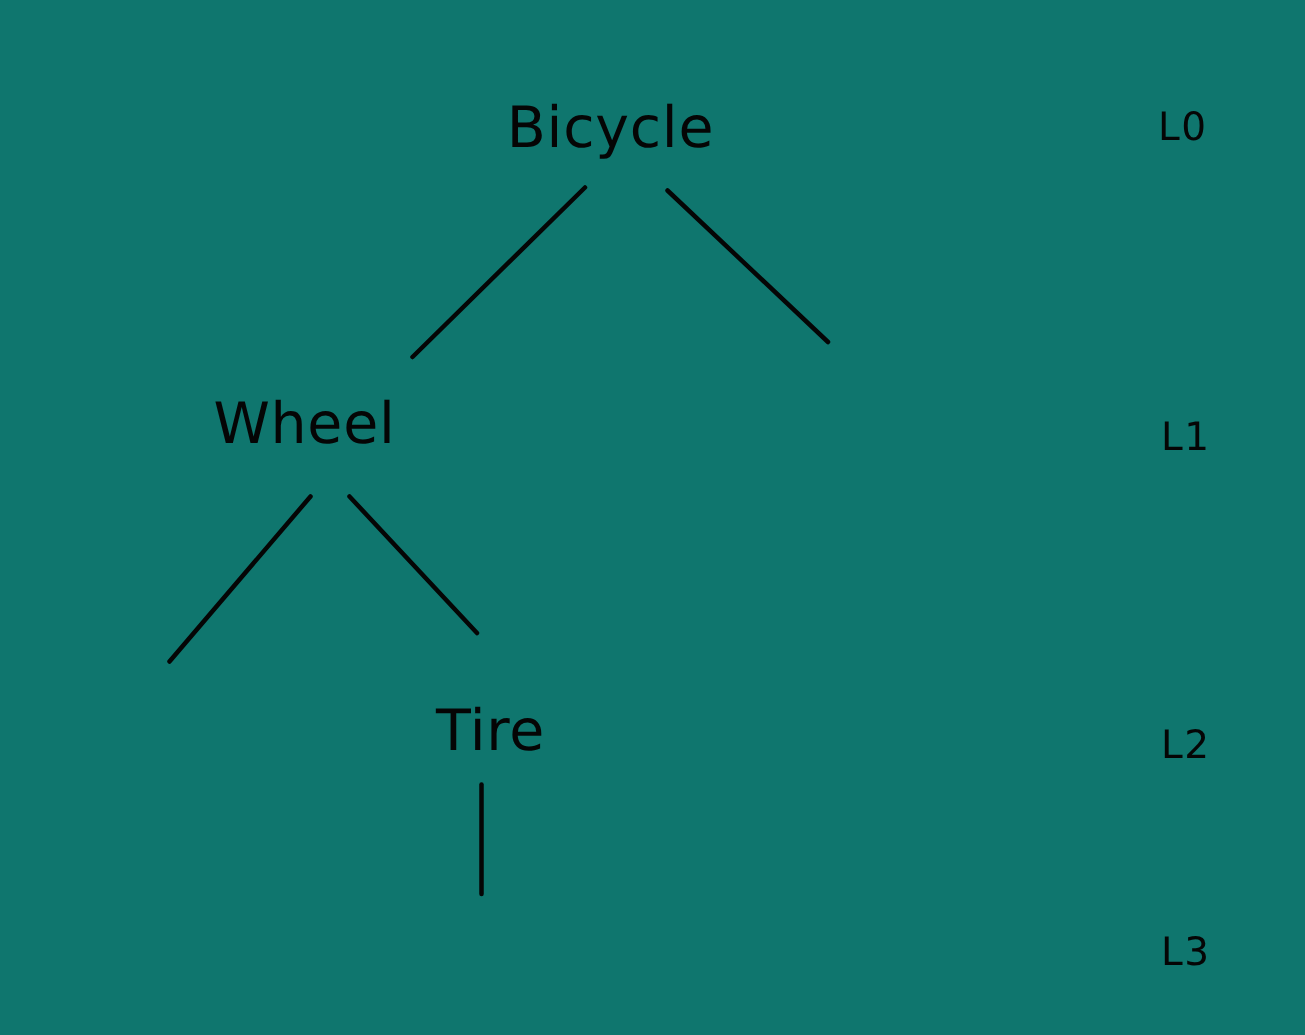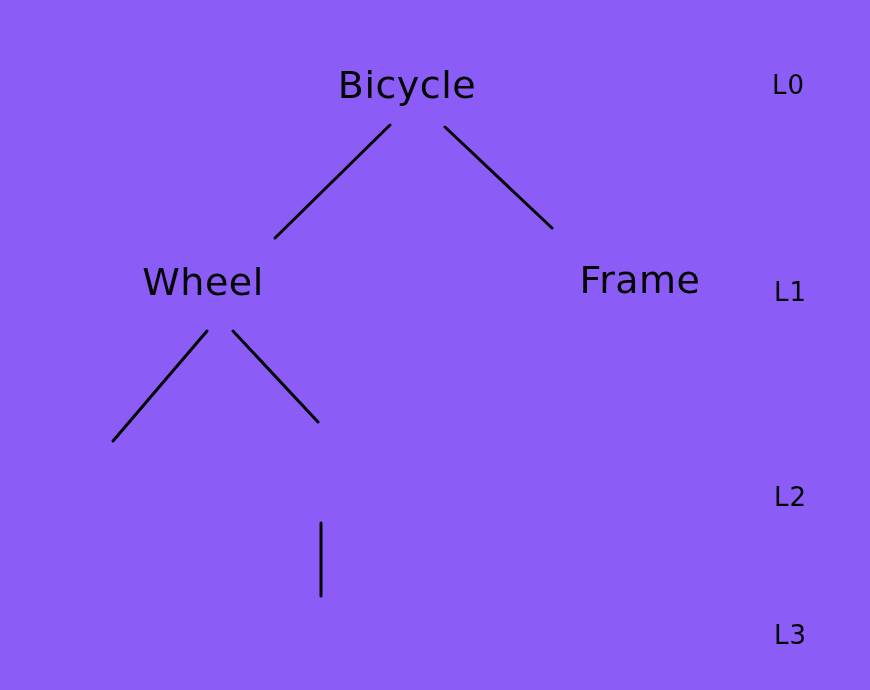--- a/index.html
+++ b/index.html
@@ -45,32 +45,32 @@
     font-size: 26px;
     font-weight: 400;
     letter-spacing: 1px;
     transform: translate(0, -50%);
     line-height: 1;
   }
 </style>
 </head>
 <body>
 
-<div id="canvas" style="background: #8b5cf6;">
+<div id="canvas" style="background: #0f766e;">
 
   <svg id="edge-layer" viewBox="0 0 870 690">
     <line stroke="#050505" stroke-width="3" stroke-linecap="round" x1="390" y1="125" x2="275" y2="238"></line>
     <line stroke="#050505" stroke-width="3" stroke-linecap="round" x1="445" y1="127" x2="552" y2="228"></line>
     <line stroke="#050505" stroke-width="3" stroke-linecap="round" x1="207" y1="331" x2="113" y2="441"></line>
     <line stroke="#050505" stroke-width="3" stroke-linecap="round" x1="233" y1="331" x2="318" y2="422"></line>
     <line stroke="#050505" stroke-width="3" stroke-linecap="round" x1="321" y1="523" x2="321" y2="596"></line>
   </svg>
 
   <div class="node-label" style="left: 407px; top: 85px;">Bicycle</div>
   <div class="node-label" style="left: 203px; top: 282px;">Wheel</div>
-  <div class="node-label" style="left: 640px; top: 280px;">Frame</div>
+  <div class="node-label" style="left: 327px; top: 487px;">Tire</div>
 
   <div class="level-label" style="left: 772px; top: 85px;">L0</div>
   <div class="level-label" style="left: 774px; top: 292px;">L1</div>
   <div class="level-label" style="left: 774px; top: 497px;">L2</div>
   <div class="level-label" style="left: 774px; top: 635px;">L3</div>
 
 </div>
 
 </body></html>

